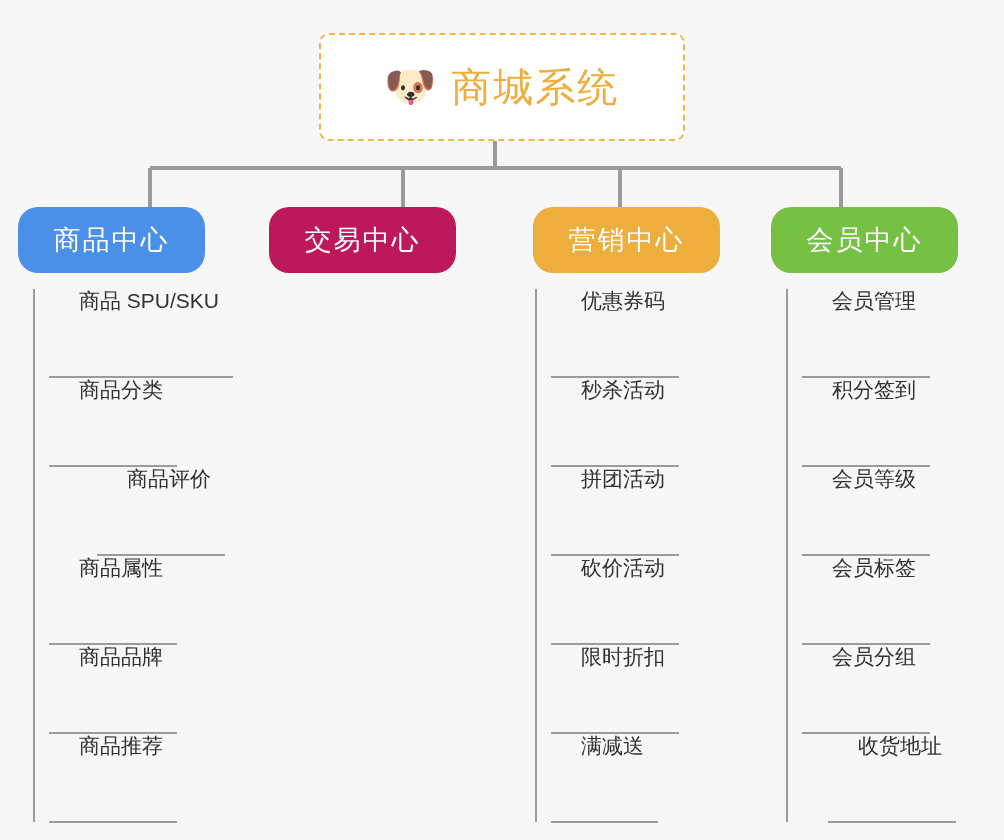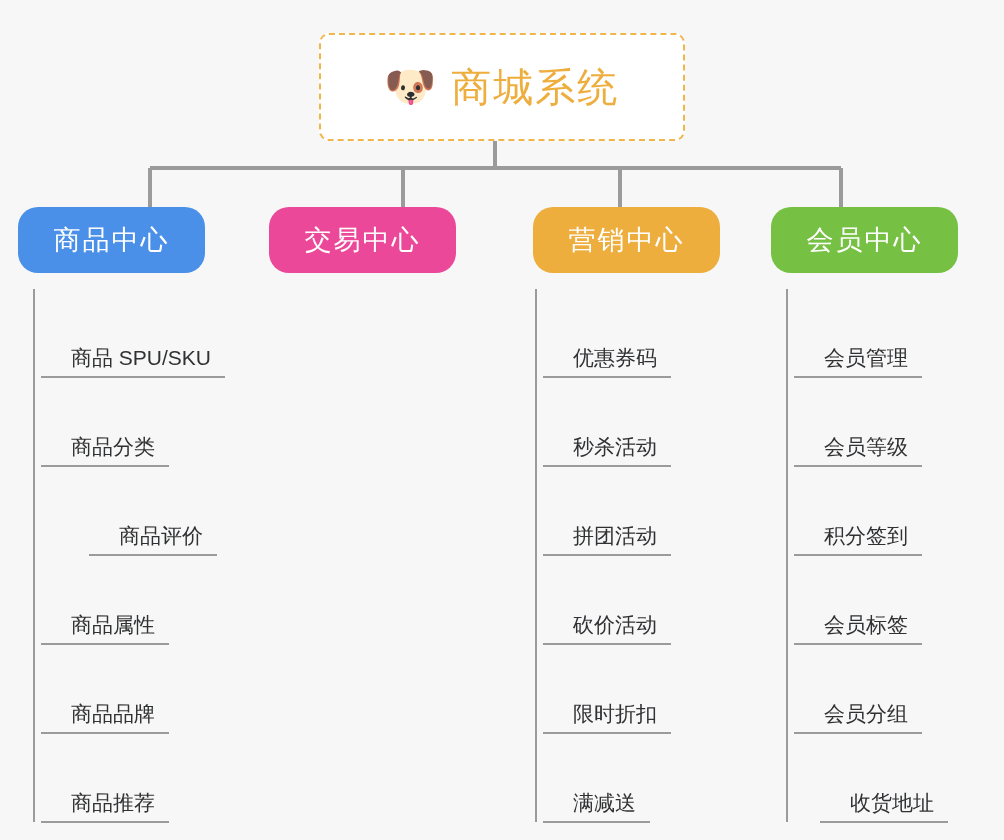--- a/index.html
+++ b/index.html
@@ -107,22 +107,21 @@
     position: absolute;
     left: 0;
     top: 0;
     bottom: 1px;
     width: 2px;
     background: #9b9b9b;
   }
   .leaf-item {
     height: 89px;
     display: flex;
-    align-items: flex-end;
-    padding-left: 8px;
+    padding-left: 16px;
     box-sizing: border-box;
   }
   .leaf-label {
     display: inline-block;
     font-size: 21px;
     color: #303133;
     white-space: nowrap;
     padding: 0 14px 7px 30px;
     border-bottom: 2px solid #9b9b9b;
     line-height: 1.1;
@@ -175,21 +174,21 @@
         <div class="leaf-item">
             <span class="leaf-label" style="border-bottom-color: rgb(155, 155, 155);">商品品牌</span>
           </div>
         <div class="leaf-item">
             <span class="leaf-label" style="border-bottom-color: rgb(155, 155, 155);">商品推荐</span>
           </div>
       </div>
     </div>
 
     <div class="column">
-      <div class="cat-box" style="background: #ec4899;">
+      <div class="cat-box" style="background: #be185d;">
         <span>交易中心</span>
       </div>
     </div>
 
     <div class="column">
       <div class="cat-box" style="background: rgb(237, 174, 62); margin-left: 31px;">
         <span>营销中心</span>
       </div>
       <div class="leaf-group">
         <div class="leaf-spine" style="background: rgb(155, 155, 155);"></div>
@@ -217,24 +216,24 @@
     <div class="column">
       <div class="cat-box" style="background: rgb(118, 192, 67);">
         <span>会员中心</span>
       </div>
       <div class="leaf-group">
         <div class="leaf-spine" style="background: rgb(155, 155, 155);"></div>
         <div class="leaf-item">
             <span class="leaf-label" style="border-bottom-color: rgb(155, 155, 155);">会员管理</span>
           </div>
         <div class="leaf-item">
+            <span class="leaf-label" style="border-bottom-color: rgb(155, 155, 155);">积分签到</span>
+          </div>
+        <div class="leaf-item">
             <span class="leaf-label" style="border-bottom-color: rgb(155, 155, 155);">会员等级</span>
-          </div>
-        <div class="leaf-item">
-            <span class="leaf-label" style="border-bottom-color: rgb(155, 155, 155);">积分签到</span>
           </div>
         <div class="leaf-item">
             <span class="leaf-label" style="border-bottom-color: rgb(155, 155, 155);">会员标签</span>
           </div>
         <div class="leaf-item">
             <span class="leaf-label" style="border-bottom-color: rgb(155, 155, 155);">会员分组</span>
           </div>
         <div class="leaf-item">
             <span class="leaf-label" style="border-bottom-color: rgb(155, 155, 155); margin-left: 26px;">收货地址</span>
           </div>

